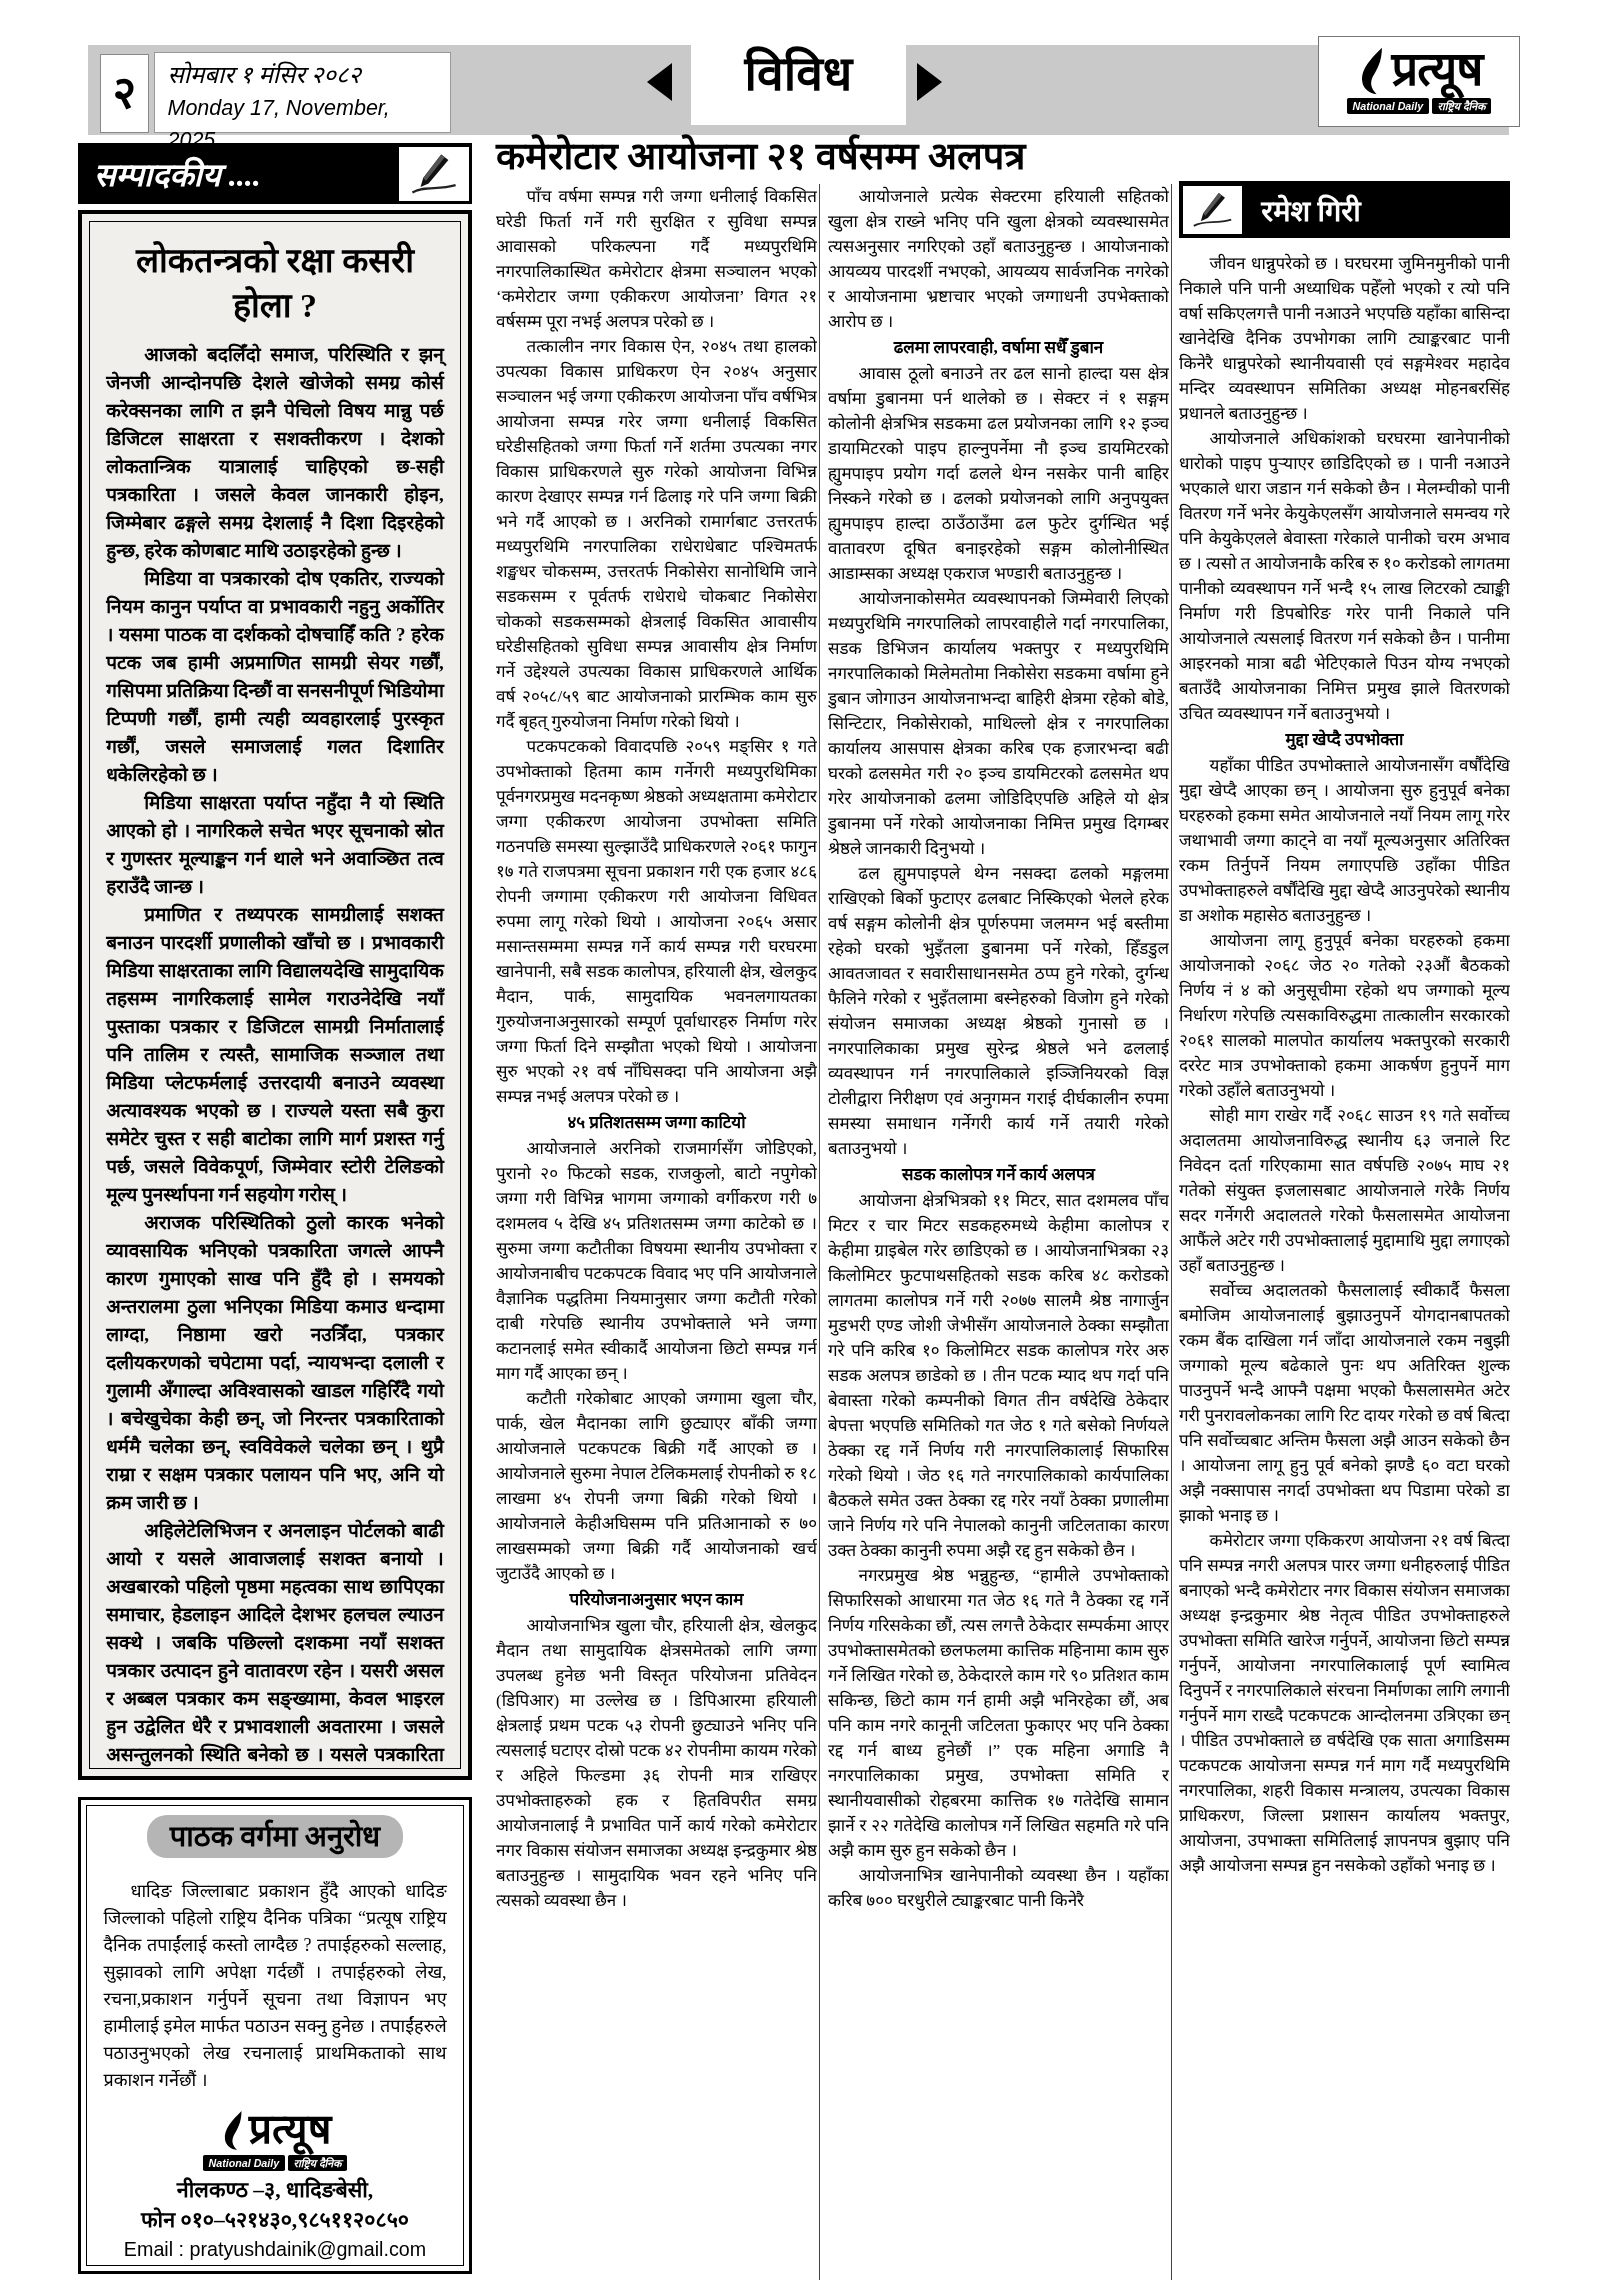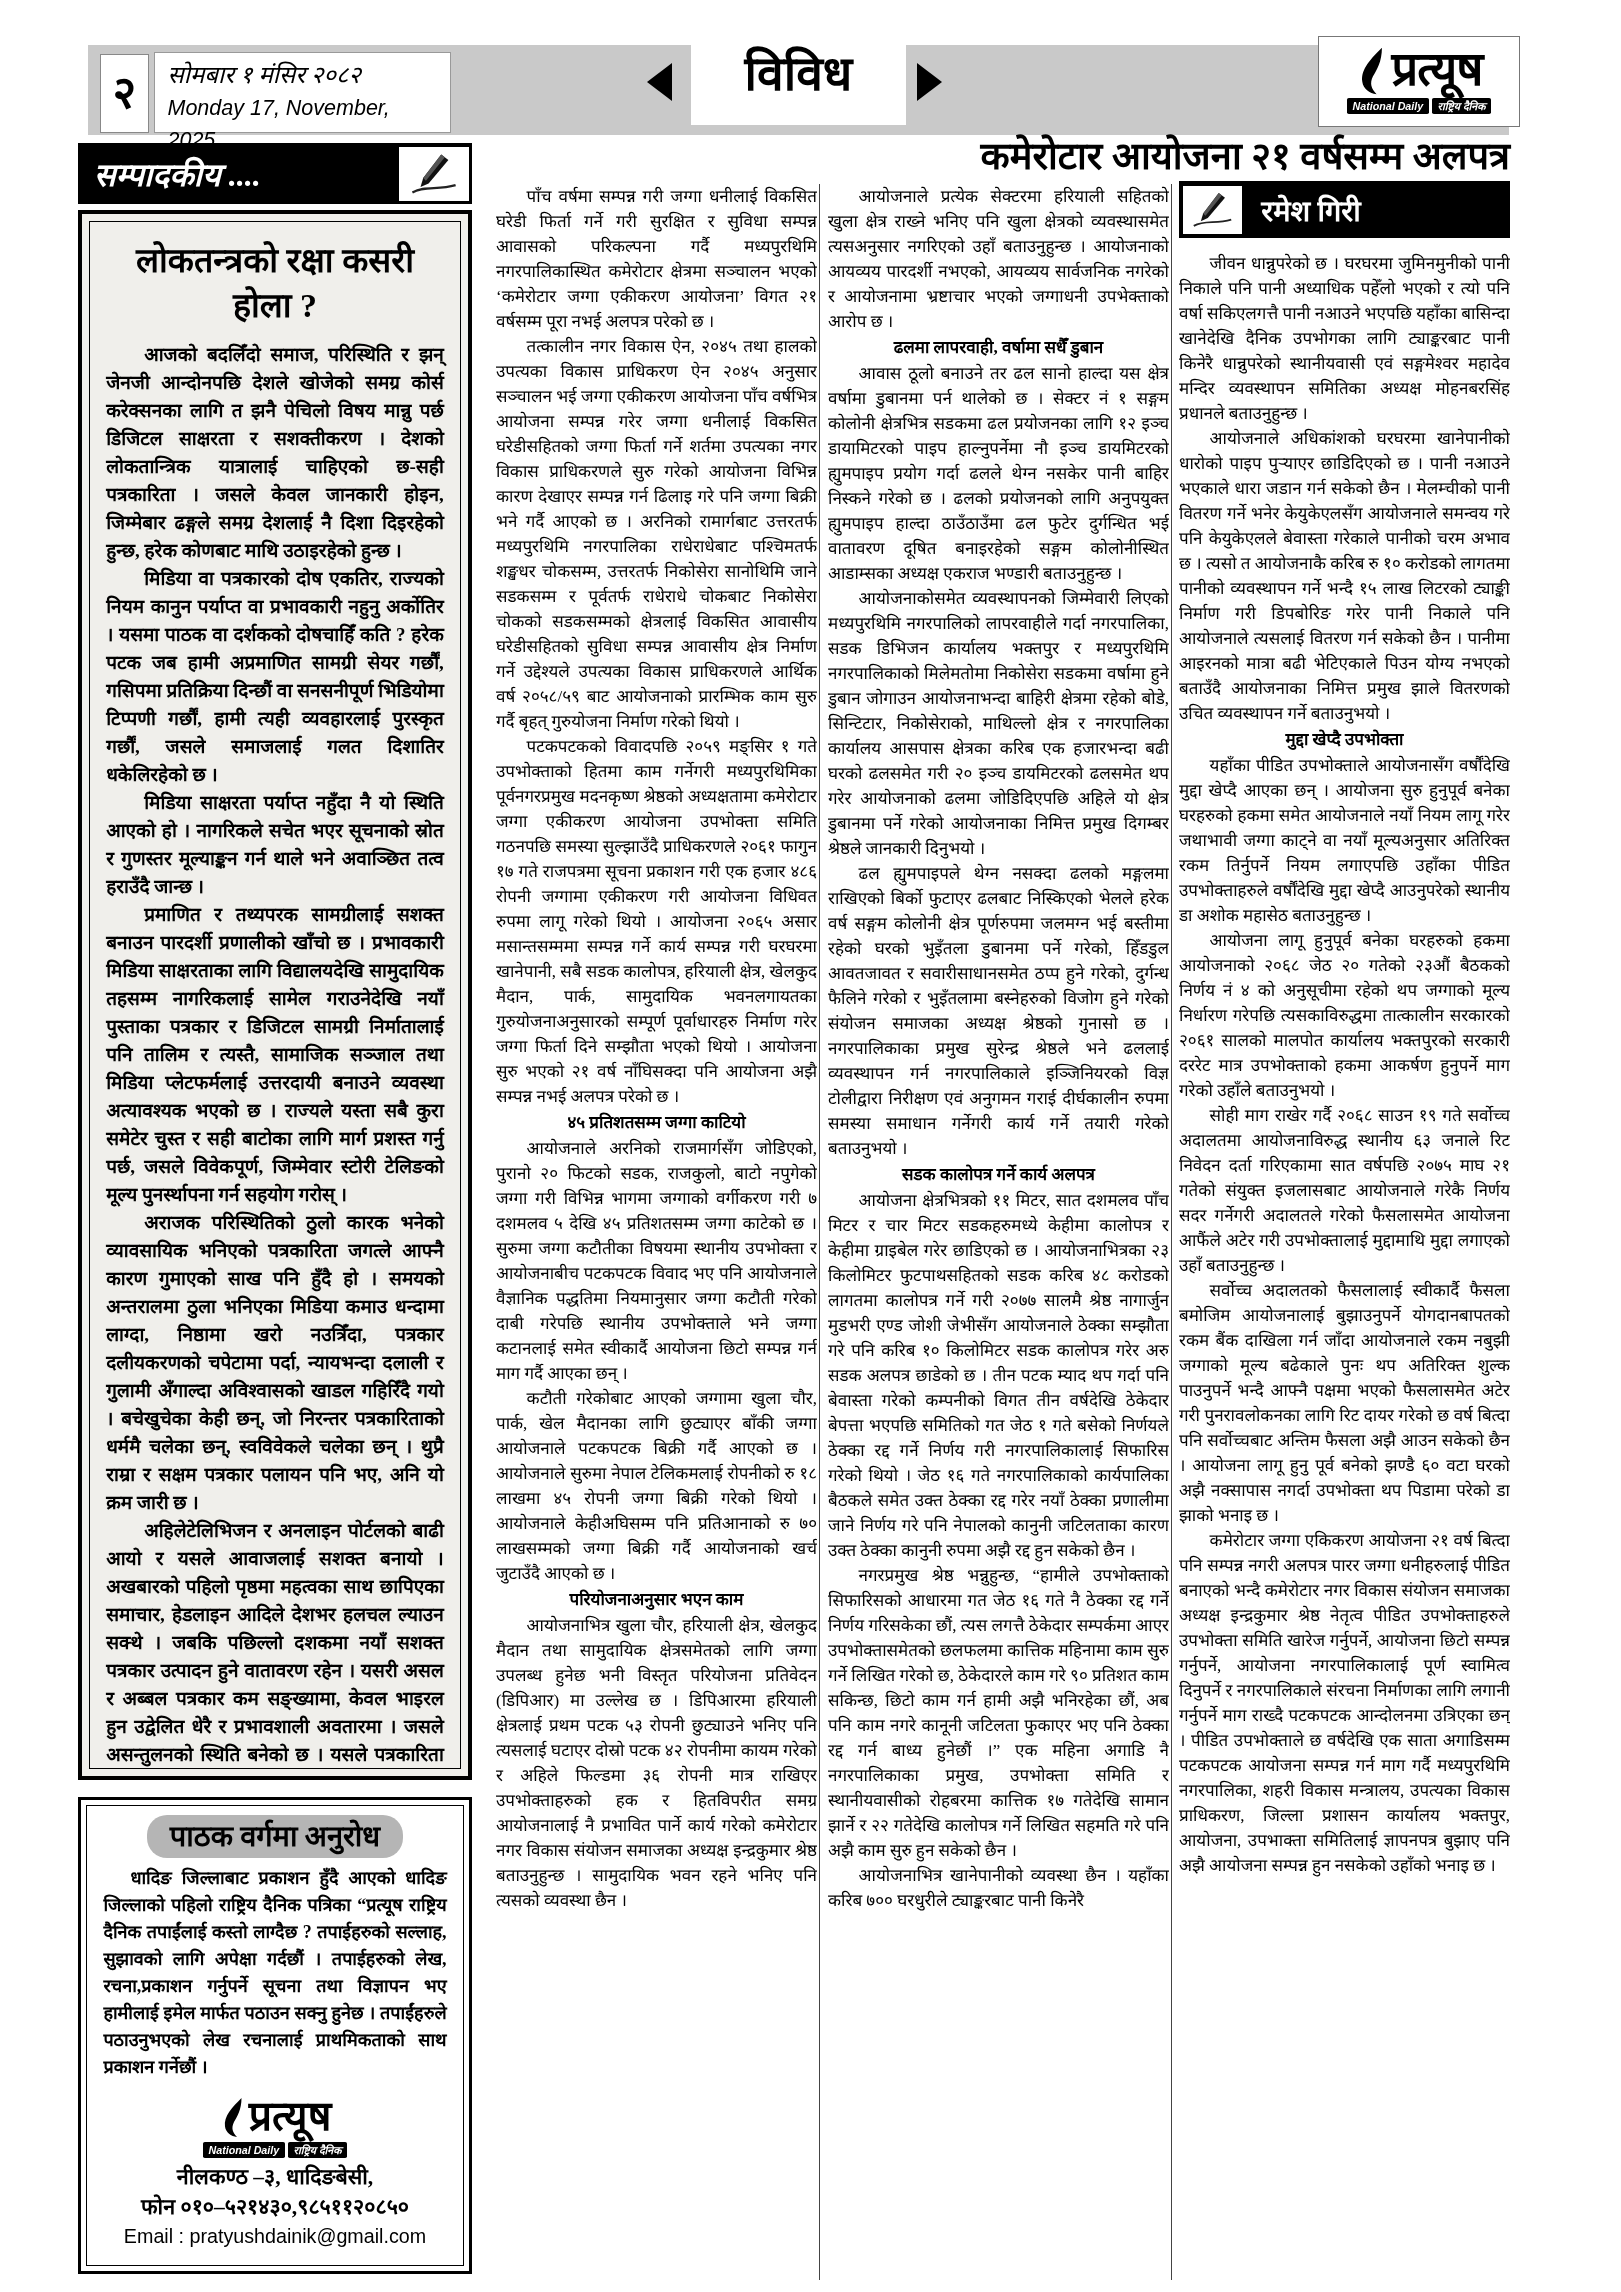--- a/index.html
+++ b/index.html
@@ -22,39 +22,39 @@
   .arrow-left{left:647px;border-right:25px solid #000;}
   .arrow-right{left:917px;border-left:25px solid #000;}
   .logobox{position:absolute;left:1318px;top:36px;width:202px;height:91px;background:#fff;
     border:0.9px solid #777;box-sizing:border-box;text-align:center;}
   .logo-row{display:flex;align-items:flex-end;justify-content:center;height:57px;margin-top:1.8px;}
   .logo-main{font-size:47px;font-weight:bold;line-height:54px;letter-spacing:-0.9px;}
   .logo-chips{display:flex;justify-content:center;gap:3.6px;margin-top:1.8px;}
   .chip{background:#000;color:#fff;font-size:10.7px;line-height:16px;padding:0 5.4px;border-radius:1.8px;
     font-family:"Liberation Sans",sans-serif;font-style:italic;font-weight:bold;white-space:nowrap;}
   
-  .headline{position:absolute;left:496px;top:134px;width:1014px;height:47px;text-align:right;
+  .headline{position:absolute;left:496px;top:134px;width:1014px;height:47px;text-align:left;
     font-size:38px;font-weight:bold;line-height:45px;}
   
   .ed-titlebar{position:absolute;left:78px;top:143px;width:394px;height:61px;background:#000;color:#fff;
     display:flex;align-items:center;justify-content:space-between;box-sizing:border-box;padding-left:16px;}
   .ed-label{font-size:32px;font-weight:bold;font-style:italic;}
   .penbox{width:70px;height:54px;background:#fff;margin-right:2.7px;display:flex;align-items:center;justify-content:center;}
   .ed-box{position:absolute;left:78px;top:210px;width:394px;height:1570px;box-sizing:border-box;
     border:4.5px solid #000;background:#f0efeb;padding:7.2px;}
   .ed-inner{border:1.8px solid #000;height:100%;box-sizing:border-box;padding:12.5px 16px;overflow:hidden;}
   .ed-title{font-size:34px;font-weight:bold;text-align:center;line-height:45px;margin:3.6px 0 12.5px 0;}
   .ed-inner p{font-size:19px;font-weight:bold;line-height:28px;text-align:justify;margin:0;text-indent:2em;}
   
   .req-box{position:absolute;left:78px;top:1797px;width:394px;height:477px;box-sizing:border-box;
     border:3.6px solid #000;background:#fff;padding:5.4px;}
   .req-inner{border:0.9px solid #000;height:100%;box-sizing:border-box;padding:9px 16px;overflow:hidden;text-align:center;}
   .req-pill{display:inline-block;background:#b5b5b5;border-radius:20px;padding:1.8px 23px;
     font-size:29px;font-weight:bold;line-height:39px;margin-bottom:7.2px;}
-  .req-body{font-size:18px;font-weight:bold;line-height:27px;text-align:justify;text-indent:1.5em;margin:0 0 9px 0;}
+  .req-body{font-size:18px;font-weight:normal;line-height:27px;text-align:justify;text-indent:1.5em;margin:13px 0 9px 0;}
   .req-logo-row{display:flex;align-items:flex-end;justify-content:center;height:50px;}
   .req-logo-main{font-size:41px;font-weight:bold;line-height:48px;}
   .req-addr{font-size:21.5px;font-weight:bold;line-height:30px;margin-top:3.6px;}
   .req-phone{font-size:21.5px;font-weight:bold;line-height:30px;}
   .req-email{font-size:19.7px;line-height:29px;font-family:"Liberation Sans",sans-serif;}
   
   .col{position:absolute;overflow:hidden;}
   .col p{font-size:17px;line-height:25px;text-align:justify;margin:0;text-indent:1.8em;}
   .col .subhead{font-size:17px;line-height:27px;font-weight:bold;text-align:center;}
   .col1{left:496px;top:184px;width:321px;height:2100px;}

